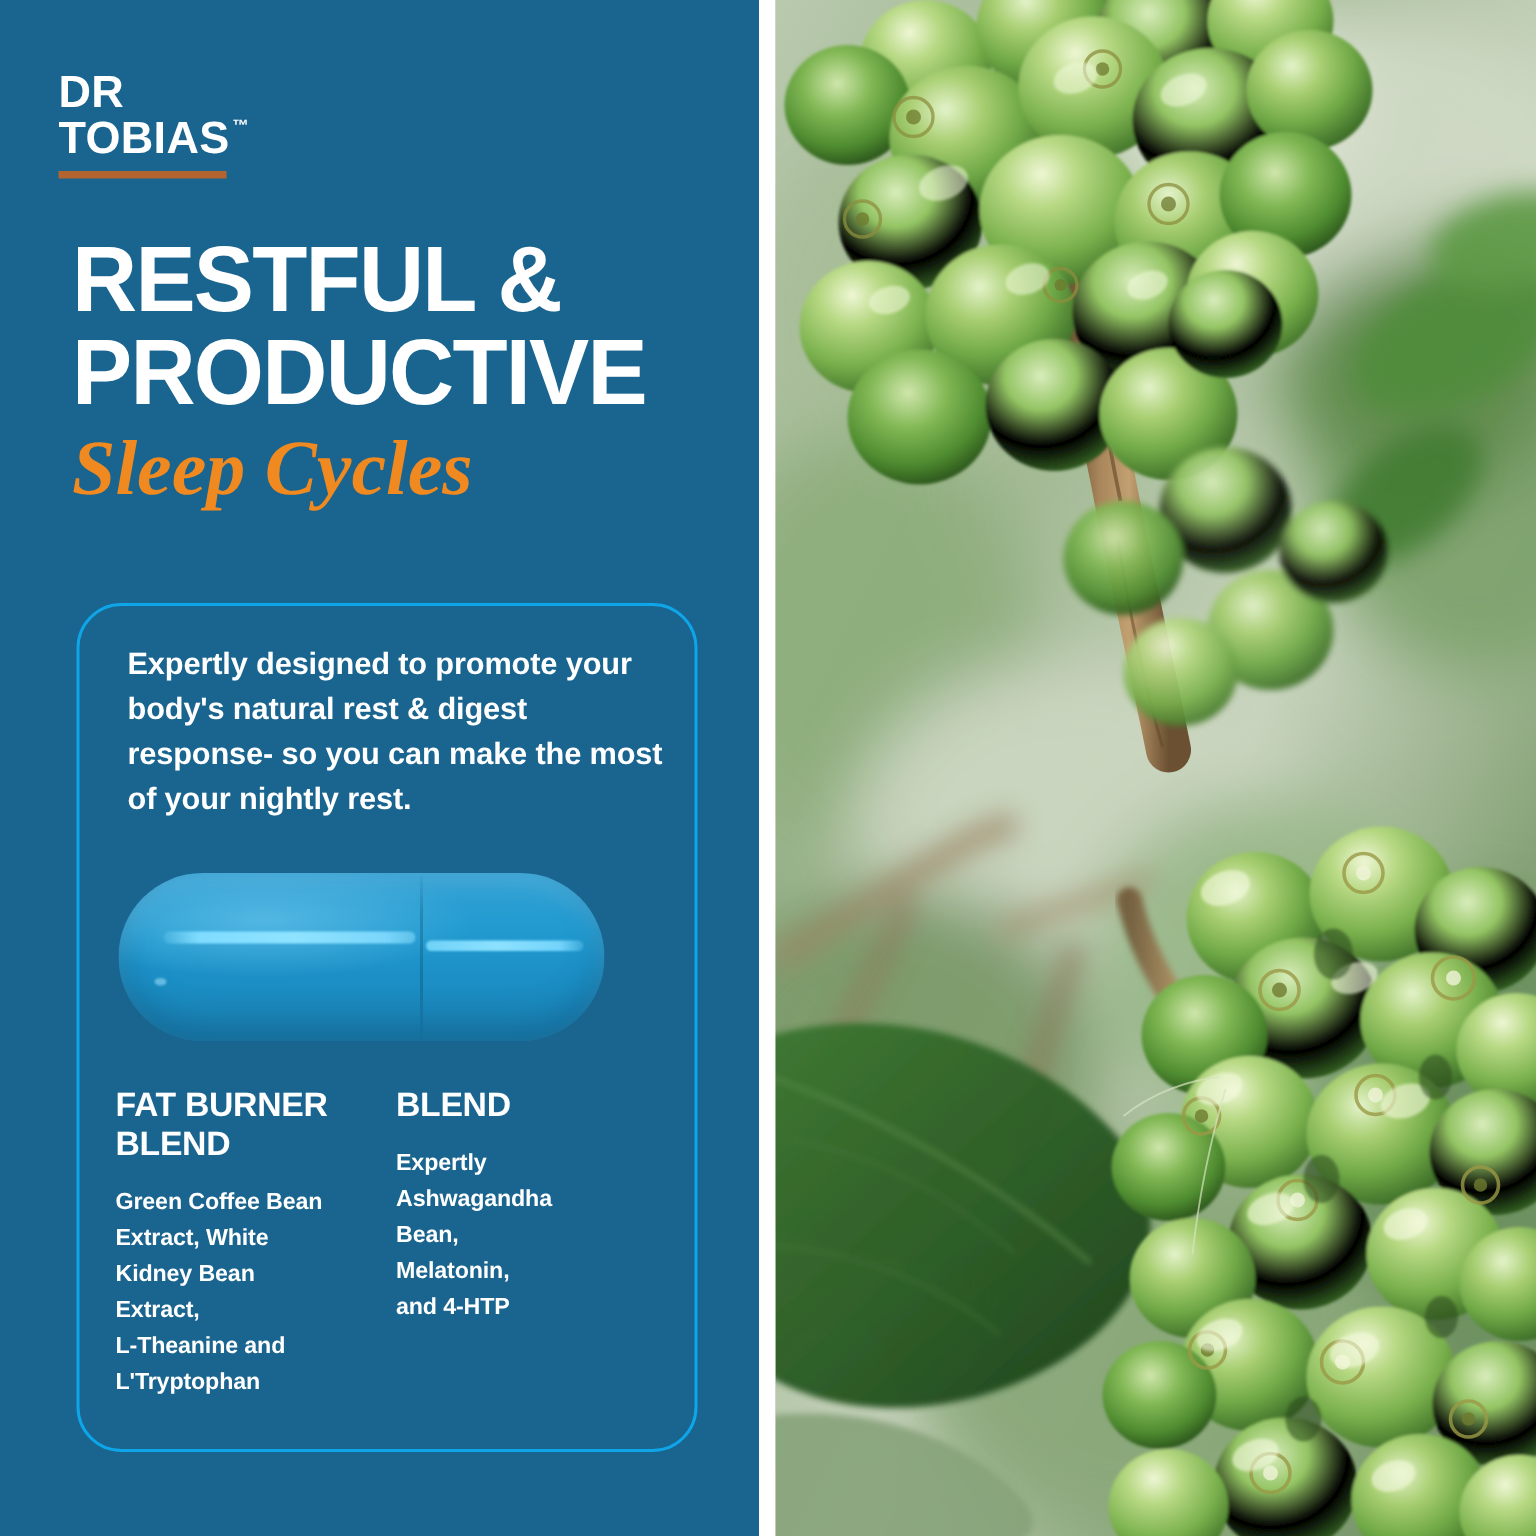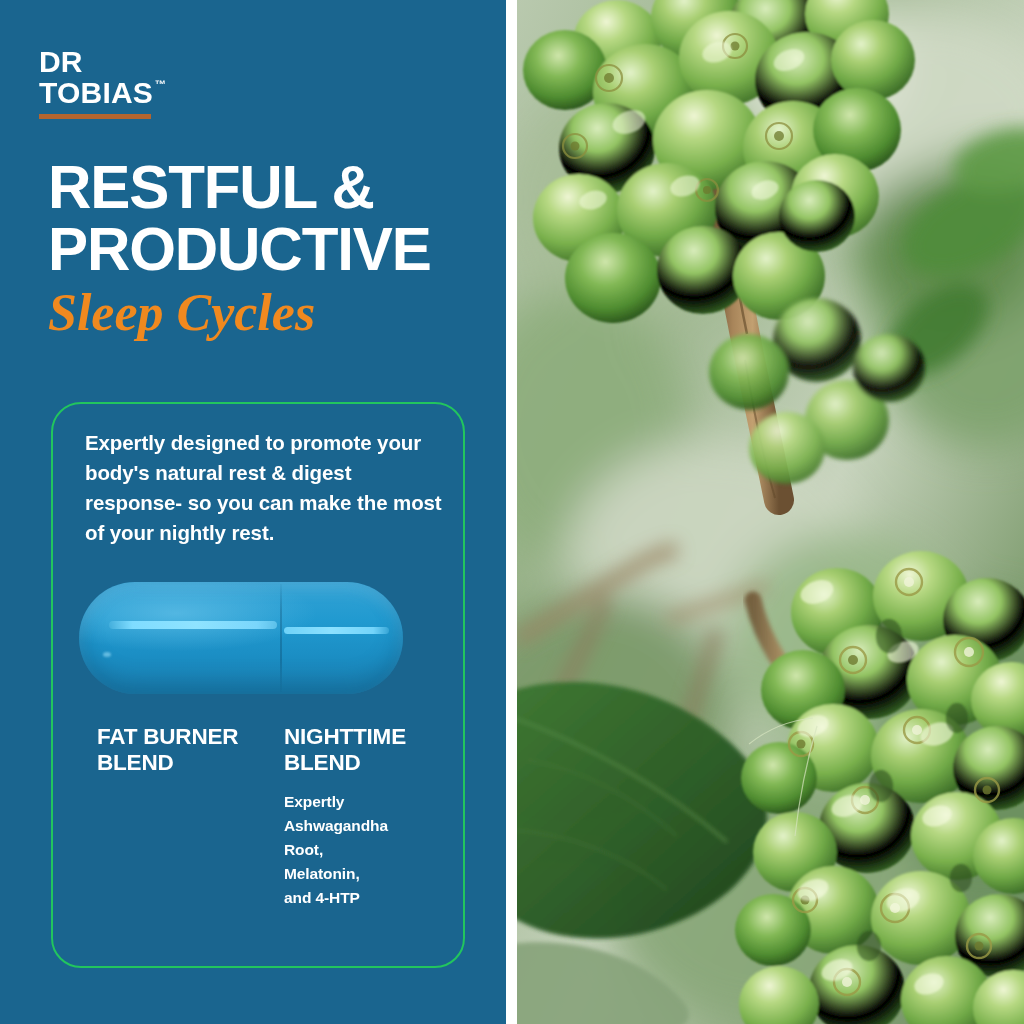--- a/index.html
+++ b/index.html
@@ -99,21 +99,21 @@
     white-space: nowrap;
   }
 
   
   #card {
     position: absolute;
     left: 51px;
     top: 402px;
     width: 414px;
     height: 566px;
-    border: 2px solid #22c55e;
+    border: 2px solid #0ea5e9;
     border-radius: 30px;
   }
 
   #card-copy {
     position: absolute;
     left: 32px;
     top: 24px;
     width: 366px;
     color: #ffffff;
     font-family: "Liberation Sans", sans-serif;
@@ -194,21 +194,21 @@
     width: 8px;
     height: 5px;
     border-radius: 50%;
     background: rgba(160,225,252,0.55);
     filter: blur(0.8px);
   }
 
   
   #blends {
     position: absolute;
-    left: 44px;
+    left: 24px;
     top: 320px;
     width: 356px;
     display: flex;
     gap: 18px;
   }
   .blend-col { width: 169px; }
   .blend-title {
     color: #ffffff;
     font-family: "Liberation Sans Narrow", "Liberation Sans", sans-serif;
     font-weight: bold;
@@ -276,31 +276,38 @@
         </div>
       </div>
 
       <div id="blends">
 
         <div class="blend-col">
           <div class="blend-title">
             <div>FAT BURNER</div>
             <div>BLEND</div>
           </div>
+          <div class="blend-body">
+            <div>Green Coffee Bean</div>
+            <div>Extract, White</div>
+            <div>Kidney Bean</div>
+            <div>Extract,</div>
+            <div>L-Theanine and</div>
+            <div>L'Tryptophan</div>
+          </div>
         </div>
 
         <div class="blend-col">
           <div class="blend-title">
-            <div>NIGHTTIME</div>
             <div>BLEND</div>
           </div>
           <div class="blend-body">
             <div>Expertly</div>
             <div>Ashwagandha</div>
-            <div>Root,</div>
+            <div>Bean,</div>
             <div>Melatonin,</div>
             <div>and 4-HTP</div>
           </div>
         </div>
 
       </div>
     </div>
   </div>
 
   <div id="photo-panel">

